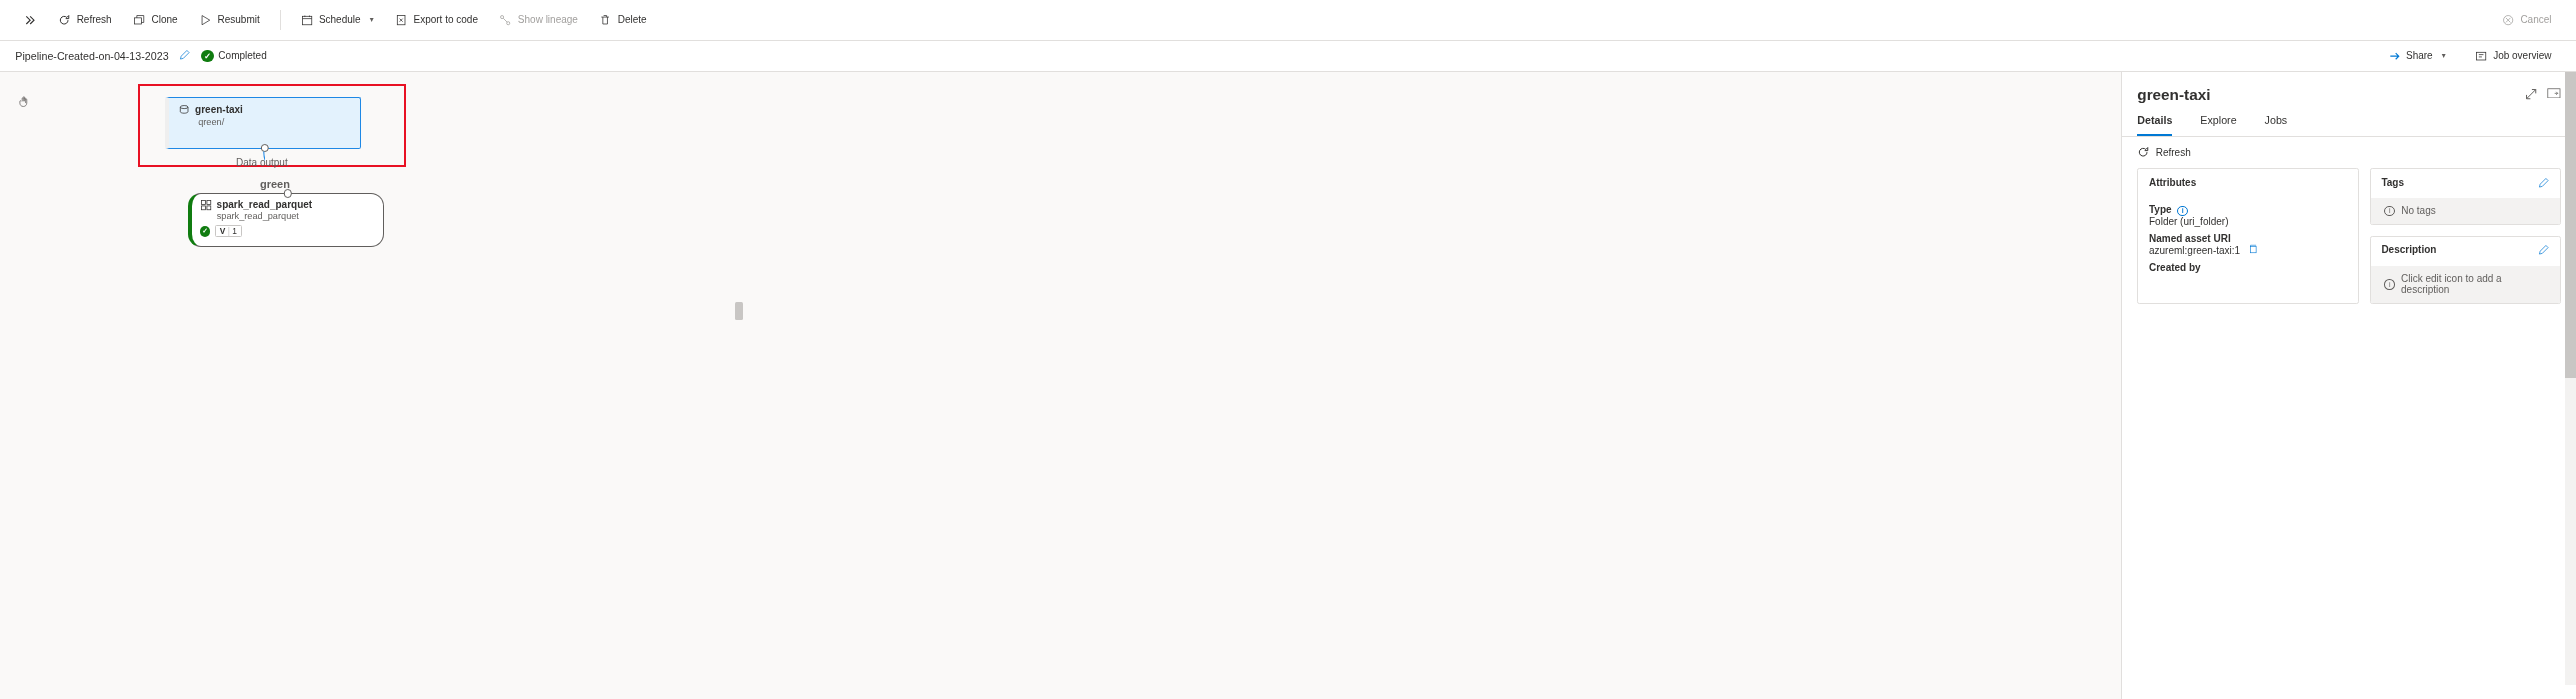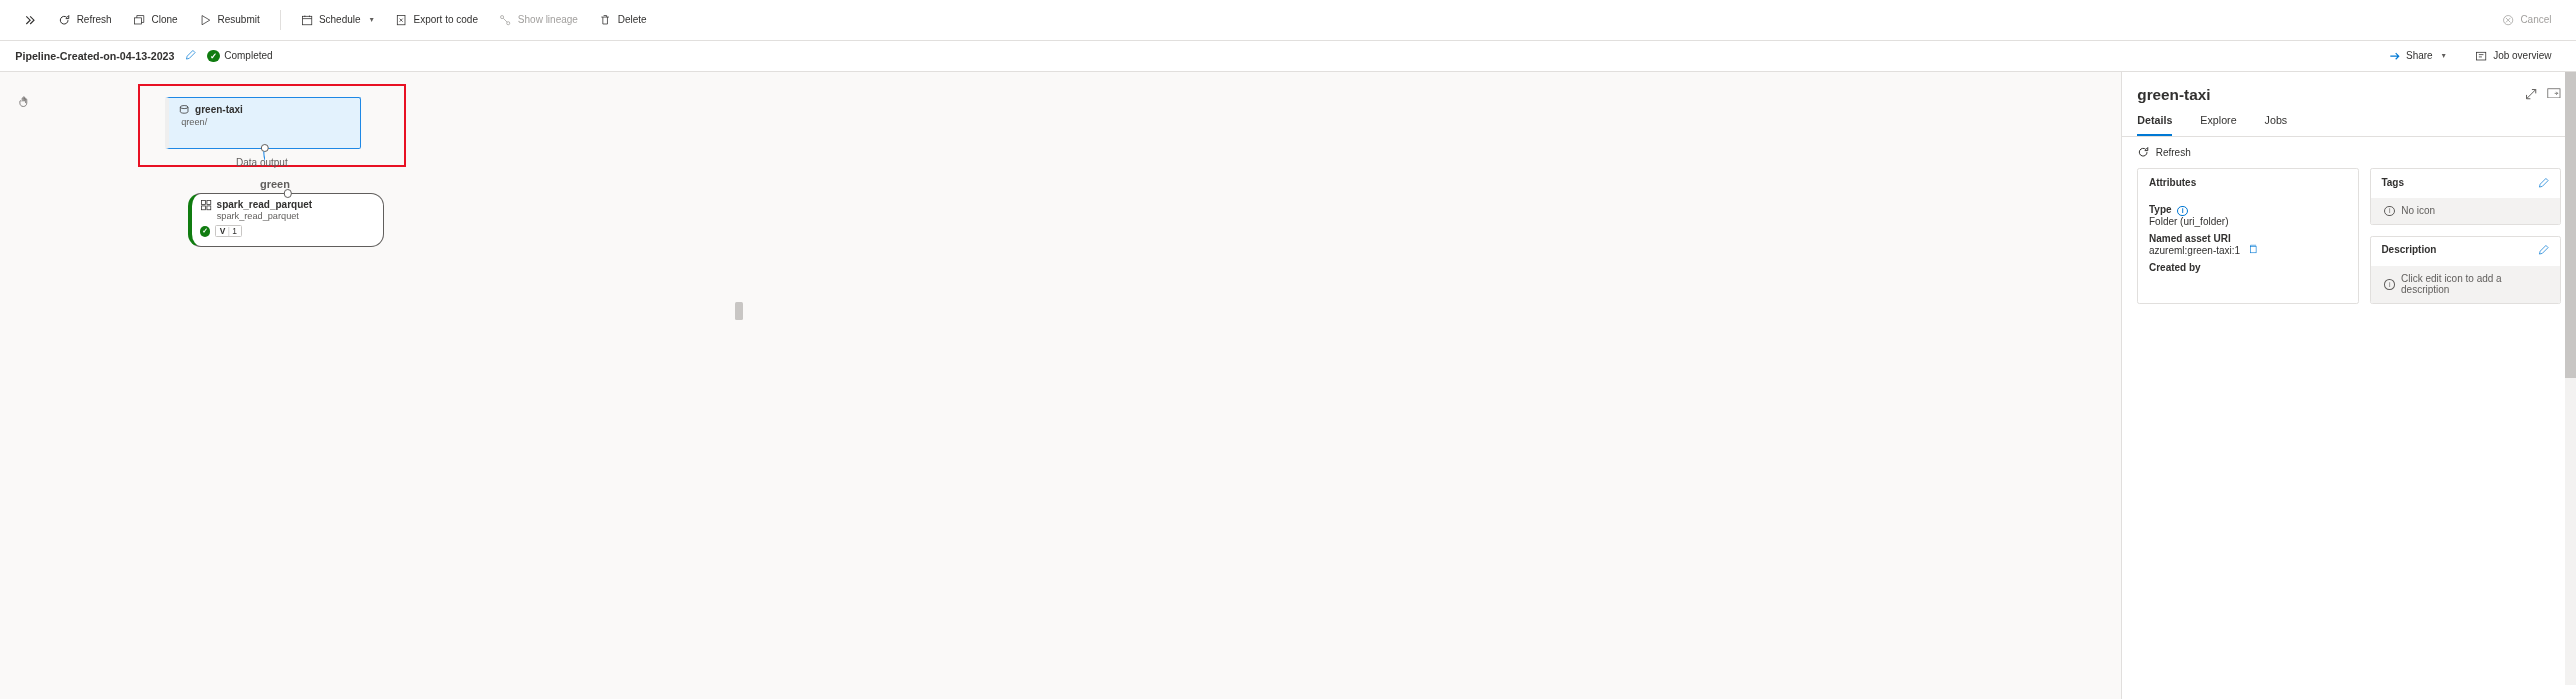--- a/index.html
+++ b/index.html
@@ -42,21 +42,21 @@
     
     .pipeline-bar {
       background: #fff;
       border-bottom: 1.5px solid #e1dfdd;
       display: flex;
       align-items: center;
       padding: 0 15.3px;
       height: 31px;
       gap: 10.7px;
     }
-    .pipeline-name { font-weight: 700; font-size: 10.7px; color: #323130; }
+    .pipeline-name { font-weight: 400; font-size: 10.7px; color: #323130; }
     .edit-icon { color: #0078d4; cursor: pointer; }
     .status-badge { display: flex; align-items: center; gap: 4.6px; }
     .status-dot { width: 12.3px; height: 12.3px; border-radius: 50%; background: #107c10; display:flex;align-items:center;justify-content:center;color:#fff;font-size:8.4px;font-weight:bold; }
     
     
     .main { 
       display: flex; 
       height: calc(699px - 72px); 
       position: relative; 
     }
@@ -86,21 +86,21 @@
       position: absolute;
       top: 24.5px; left: 165px;
       width: 196px; height: 52px;
       background: #e3f2fd;
       border: 0.8px solid #1e88e5;
       border-left: 4.6px solid #efefef;
       border-radius: 2.3px;
       padding: 6.1px 9.2px;
     }
     .node1-title { font-weight: 600; font-size: 10px; display:flex; align-items:center; gap:4.6px;}
-    .node1-sub { font-size: 9.2px; color: #605e5c; margin-top: 1.5px; margin-left: 3px;}
+    .node1-sub { font-size: 9.2px; color: #605e5c; margin-top: 1.5px; margin-left: 20px;}
     .node1-port {
       position: absolute;
       bottom: -4.6px; left: 50%;
       transform: translateX(-50%);
       width: 8.4px; height: 8.4px;
       background: #fff;
       border: 0.8px solid #605e5c;
       border-radius: 50%;
     }
     .data-output-label {
@@ -499,21 +499,21 @@
           <div class="card-header">
             <span>Tags</span>
             <span class="pencil">
               <svg width="11.5" height="11.5" viewBox="0 0 16 16">
                   <path d="M2 14l1-4 8-8 3 3-8 8-4 1z" stroke="#0078d4" fill="none"></path>
                 </svg>
             </span>
           </div>
           <div class="gray-row">
             <span class="info-icon" style="border-color:#605e5c;color:#605e5c;">i</span>
-            <span>No icon</span>
+            <span>No tags</span>
           </div>
         </div>
 
         <div class="card card-desc">
           <div class="card-header">
             <span>Description</span>
             <span class="pencil">
               <svg width="11.5" height="11.5" viewBox="0 0 16 16">
                   <path d="M2 14l1-4 8-8 3 3-8 8-4 1z" stroke="#0078d4" fill="none"></path>
                 </svg>

